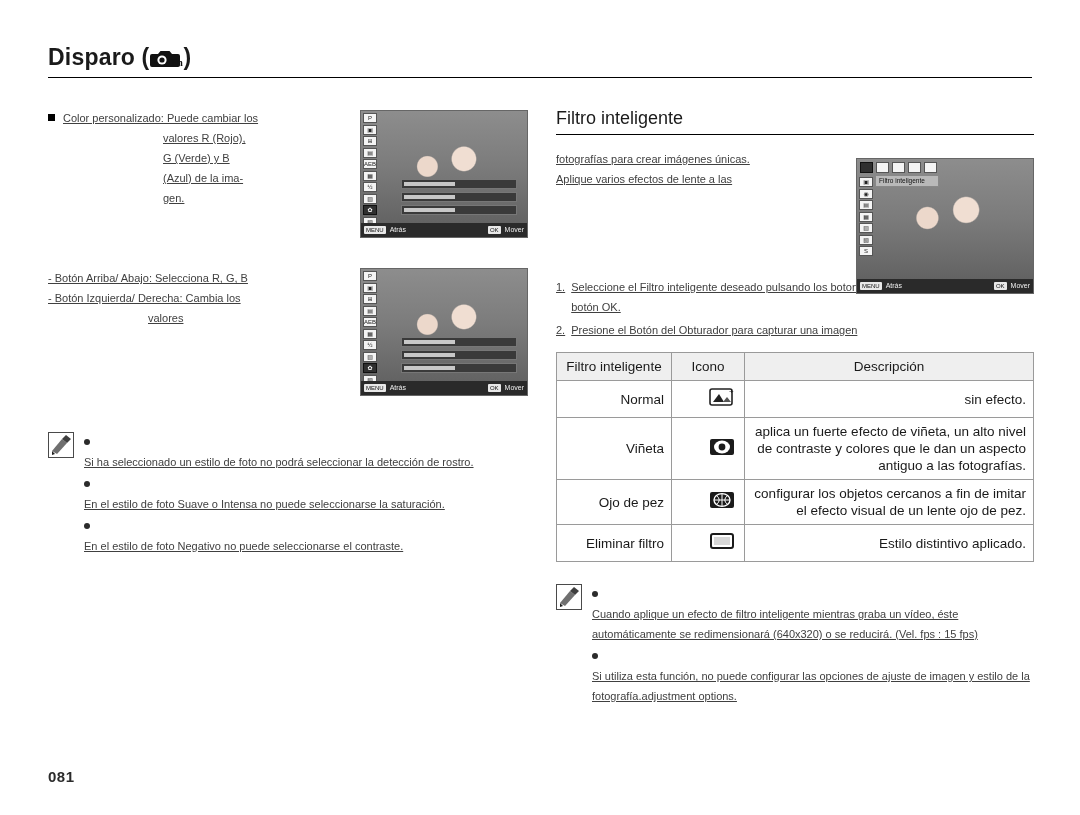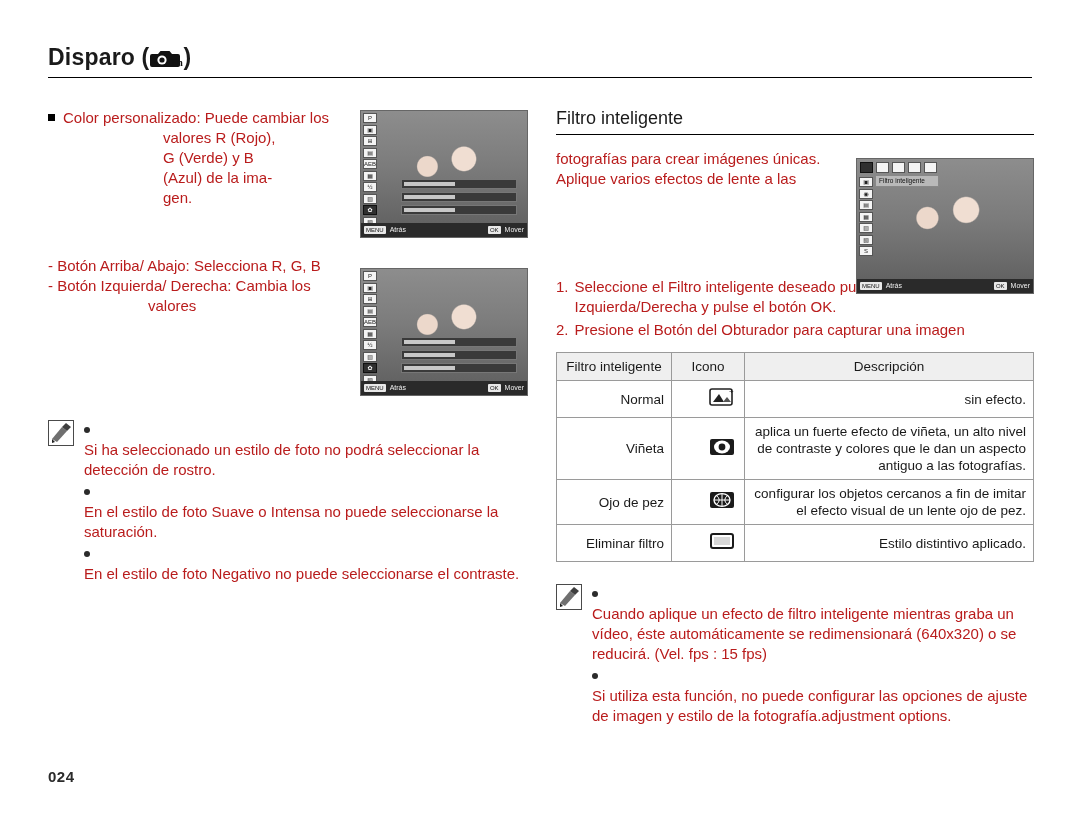--- a/index.html
+++ b/index.html
@@ -38,23 +38,24 @@
     width: 34px;
     height: 22px;
   }
   .hdr-rule {
     border-bottom: 1.5px solid #000;
     width: 100%;
   }
 
   
   .txt {
-    font-size: 15px;
+    font-size: 11px;
     line-height: 20px;
-    color: #b91c1c;
+    color: #404040;
+    text-decoration: underline;
   }
 
   
   .left-col {
     position: absolute;
     left: 48px;
     top: 108px;
     width: 480px;
   }
   .bullet-block {
@@ -64,21 +65,21 @@
   }
   .sq-bullet {
     width: 7px;
     height: 7px;
     background: #000;
     margin-top: 6px;
     flex: none;
   }
   .indent-2 { padding-left: 100px; }
 
-  .dash-list { margin-top: 48px; }
+  .dash-list { margin-top: 60px; }
   .dash-list .row { white-space: pre; }
 
   
   .note-wrap {
     display: flex;
     gap: 10px;
     align-items: flex-start;
   }
   .note-icon {
     width: 26px;
@@ -531,13 +532,13 @@
   </div>
   <div class="botbar">
     <span class="k">MENU</span>
     <span class="lbl">Atrás</span>
     <span class="sp"></span>
     <span class="k">OK</span>
     <span class="lbl">Mover</span>
   </div>
 </div>
 
-<div class="page-num">024</div>
+<div class="page-num">081</div>
 
 </body></html>

